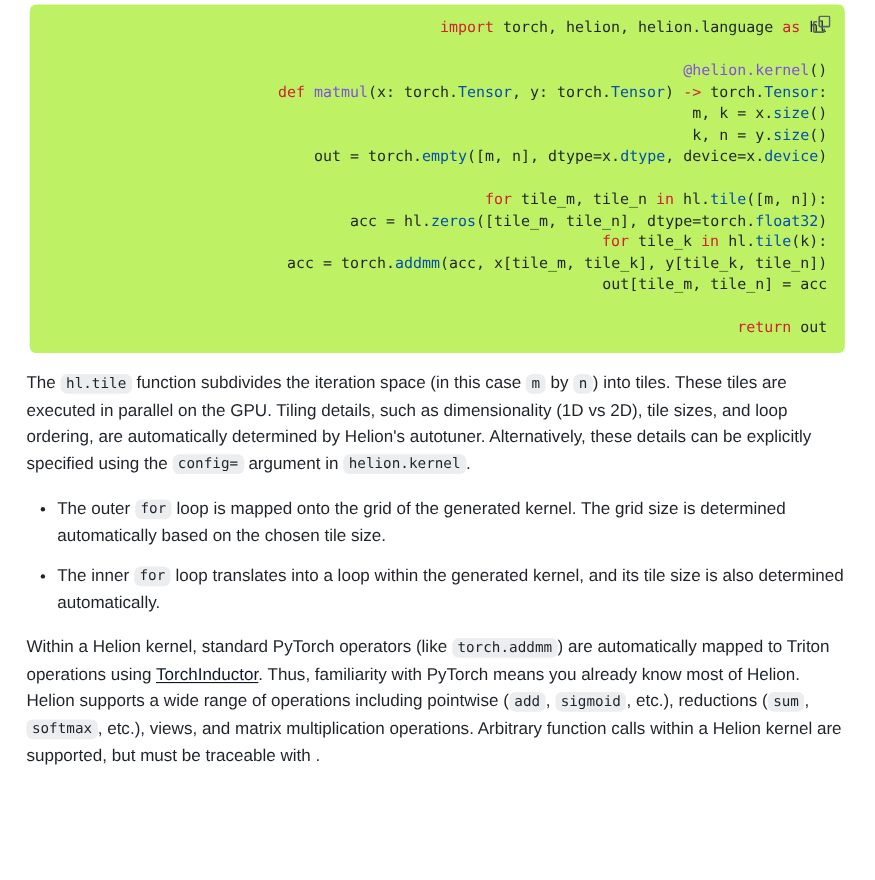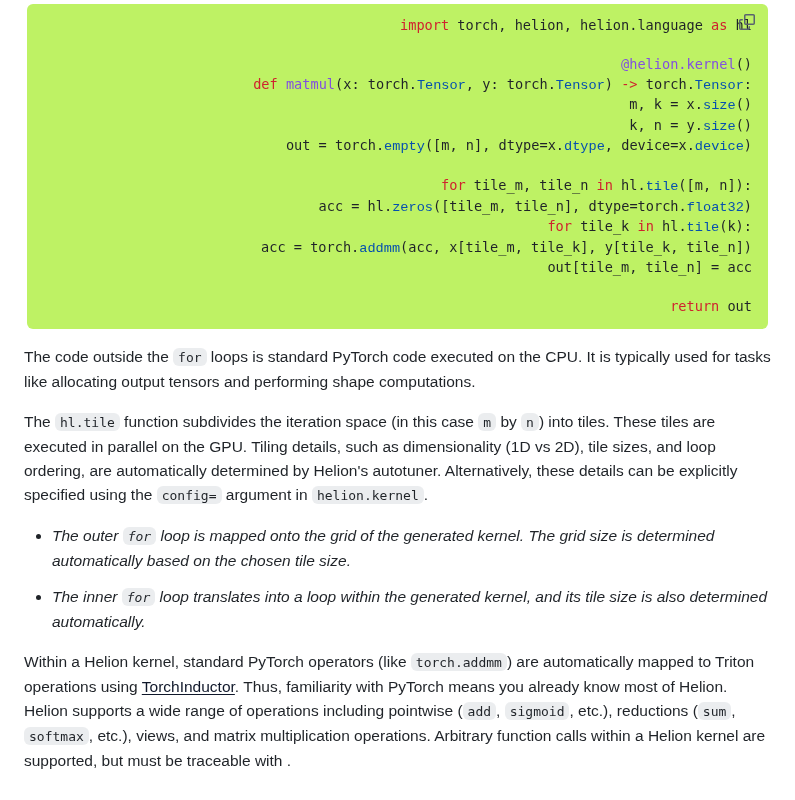--- a/index.html
+++ b/index.html
@@ -28,21 +28,21 @@
   .code-pre {
     font-family: "DejaVu Sans Mono", "Liberation Mono", monospace;
     font-size: 13.6px;
     line-height: 19.5px;
     color: #1f2328;
     white-space: pre;
     overflow: hidden;
   }
   .code-line { min-height: 19.5px; white-space: pre; }
   .tok-k { color: #cf222e; }   
-  .tok-f { color: #0550ae; font-family: Liberation Mono, monospace; }   
+  .tok-f { color: #0550ae; }   
   .tok-d { color: #8250df; }   
   .copy-btn {
     position: absolute;
     top: 6px; right: 9px;
     width: 24px; height: 24px;
     background: transparent;
     border: none;
     cursor: pointer;
     display: flex; align-items: center; justify-content: center;
     border-radius: 6px;
@@ -51,21 +51,20 @@
   
   .article p {
     font-size: 15.5px;
     line-height: 24px;
     margin: 0 0 16px 0;
     color: #1f2328;
   }
   .article ul {
     margin: 0 0 16px 0;
     padding-left: 28px;
-    font-style: italic;
   }
   .article li {
     font-size: 15.5px;
     line-height: 24px;
   }
   .article li + li { margin-top: 12px; }
   .inline-code {
     font-family: "DejaVu Sans Mono", "Liberation Mono", monospace;
     font-size: 13px;
     background: rgba(175, 184, 193, 0.25);
@@ -89,21 +88,20 @@
     <div class="code-pre"><div class="code-line"><span class="tok-k">import</span><span> torch, helion, helion.language </span><span class="tok-k">as</span><span> hl</span></div><div class="code-line"> </div><div class="code-line"><span class="tok-d">@helion.kernel</span><span>()</span></div><div class="code-line"><span class="tok-k">def</span><span> </span><span class="tok-d">matmul</span><span>(x: torch.</span><span class="tok-f">Tensor</span><span>, y: torch.</span><span class="tok-f">Tensor</span><span>) </span><span class="tok-k">-&gt;</span><span> torch.</span><span class="tok-f">Tensor</span><span>:</span></div><div class="code-line"><span>    m, k = x.</span><span class="tok-f">size</span><span>()</span></div><div class="code-line"><span>    k, n = y.</span><span class="tok-f">size</span><span>()</span></div><div class="code-line"><span>    out = torch.</span><span class="tok-f">empty</span><span>([m, n], dtype=x.</span><span class="tok-f">dtype</span><span>, device=x.</span><span class="tok-f">device</span><span>)</span></div><div class="code-line"> </div><div class="code-line"><span>    </span><span class="tok-k">for</span><span> tile_m, tile_n </span><span class="tok-k">in</span><span> hl.</span><span class="tok-f">tile</span><span>([m, n]):</span></div><div class="code-line"><span>        acc = hl.</span><span class="tok-f">zeros</span><span>([tile_m, tile_n], dtype=torch.</span><span class="tok-f">float32</span><span>)</span></div><div class="code-line"><span>        </span><span class="tok-k">for</span><span> tile_k </span><span class="tok-k">in</span><span> hl.</span><span class="tok-f">tile</span><span>(k):</span></div><div class="code-line"><span>            acc = torch.</span><span class="tok-f">addmm</span><span>(acc, x[tile_m, tile_k], y[tile_k, tile_n])</span></div><div class="code-line"><span>        out[tile_m, tile_n] = acc</span></div><div class="code-line"> </div><div class="code-line"><span>    </span><span class="tok-k">return</span><span> out</span></div></div>
     <button class="copy-btn" aria-label="Copy code">
       <svg viewBox="0 0 16 16" aria-hidden="true">
         <path d="M0 6.75C0 5.784.784 5 1.75 5h1.5a.75.75 0 0 1 0 1.5h-1.5a.25.25 0 0 0-.25.25v7.5c0 .138.112.25.25.25h7.5a.25.25 0 0 0 .25-.25v-1.5a.75.75 0 0 1 1.5 0v1.5A1.75 1.75 0 0 1 9.25 16h-7.5A1.75 1.75 0 0 1 0 14.25Z"></path>
         <path d="M5 1.75C5 .784 5.784 0 6.75 0h7.5C15.216 0 16 .784 16 1.75v7.5A1.75 1.75 0 0 1 14.25 11h-7.5A1.75 1.75 0 0 1 5 9.25Zm1.75-.25a.25.25 0 0 0-.25.25v7.5c0 .138.112.25.25.25h7.5a.25.25 0 0 0 .25-.25v-7.5a.25.25 0 0 0-.25-.25Z"></path>
       </svg>
     </button>
   </div>
 
   <div class="article">
-      <p>The code outside the <code class="inline-code">for</code> loops is standard PyTorch code executed on the CPU. It is typically used for tasks like allocating output tensors and performing shape computations.</p>
       <p>The <code class="inline-code">hl.tile</code> function subdivides the iteration space (in this case <code class="inline-code">m</code> by <code class="inline-code">n</code>) into tiles. These tiles are executed in parallel on the GPU. Tiling details, such as dimensionality (1D vs 2D), tile sizes, and loop ordering, are automatically determined by Helion's autotuner. Alternatively, these details can be explicitly specified using the <code class="inline-code">config=</code> argument in <code class="inline-code">helion.kernel</code>.</p>
       <ul>
         <li>The outer <code class="inline-code">for</code> loop is mapped onto the grid of the generated kernel. The grid size is determined automatically based on the chosen tile size.</li>
         <li>The inner <code class="inline-code">for</code> loop translates into a loop within the generated kernel, and its tile size is also determined automatically.</li>
       </ul>
       <p>Within a Helion kernel, standard PyTorch operators (like <code class="inline-code">torch.addmm</code>) are automatically mapped to Triton operations using <a href="#">TorchInductor</a>. Thus, familiarity with PyTorch means you already know most of Helion. Helion supports a wide range of operations including pointwise (<code class="inline-code">add</code>, <code class="inline-code">sigmoid</code>, etc.), reductions (<code class="inline-code">sum</code>, <code class="inline-code">softmax</code>, etc.), views, and matrix multiplication operations. Arbitrary function calls within a Helion kernel are supported, but must be traceable with .</p>
     </div>
 
 </div>
 

